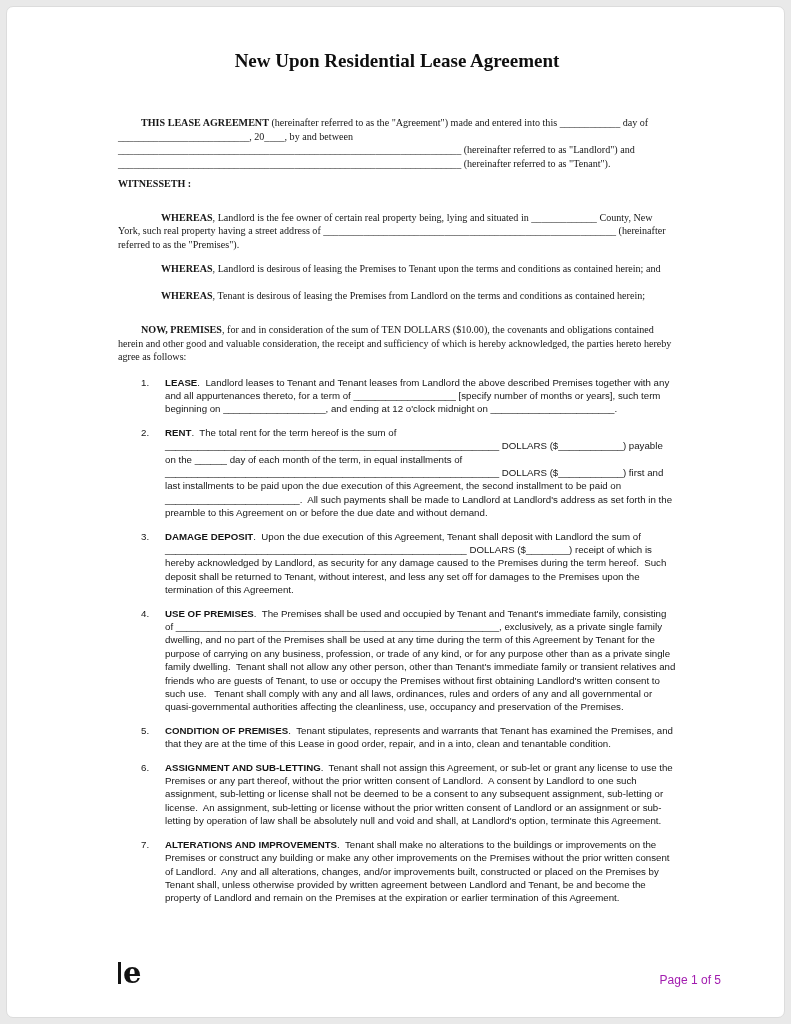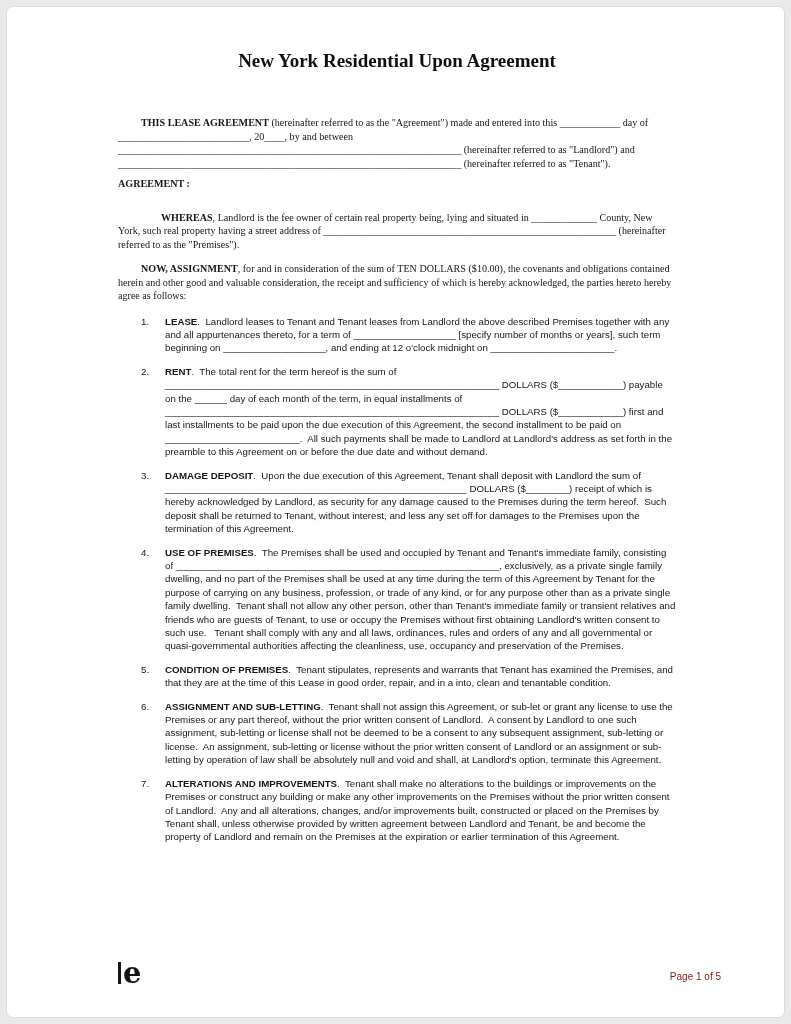--- a/index.html
+++ b/index.html
@@ -68,43 +68,44 @@
 
   .footer {
     position:absolute;
     left:111px; right:63px; bottom:30px;
     display:flex;
     justify-content:space-between;
     align-items:flex-end;
   }
   .page-label {
     font-family:"Liberation Sans", sans-serif;
-    font-size:10px;
-    color:#7f1d1d;
-    margin-bottom:5px;
+    font-size:12px;
+    color:#a21caf;
   }
   .logo { width:26px; height:30px; }
 </style>
 </head>
 <body>
 
 <div class="page">
   <div class="content">
 
-    <h1 class="doc-title">New York Residential Upon Agreement</h1>
+    <h1 class="doc-title">New Upon Residential Lease Agreement</h1>
 
     <p class="para indent-sm p-open"><b>THIS LEASE AGREEMENT</b><span> (hereinafter referred to as the "Agreement") made and entered into this ____________ day of __________________________, 20____, by and between ____________________________________________________________________ (hereinafter referred to as "Landlord") and ____________________________________________________________________ (hereinafter referred to as "Tenant").</span></p>
 
-    <p class="para bold p-wit">AGREEMENT :</p>
+    <p class="para bold p-wit">WITNESSETH :</p>
 
     <p class="para indent-lg p-wh1"><b>WHEREAS</b><span>, Landlord is the fee owner of certain real property being, lying and situated in _____________ County, New York, such real property having a street address of __________________________________________________________ (hereinafter referred to as the "Premises").</span></p>
 
+    <p class="para indent-lg p-wh2"><b>WHEREAS</b><span>, Landlord is desirous of leasing the Premises to Tenant upon the terms and conditions as contained herein; and</span></p>
 
+    <p class="para indent-lg p-wh3"><b>WHEREAS</b><span>, Tenant is desirous of leasing the Premises from Landlord on the terms and conditions as contained herein;</span></p>
 
-    <p class="para indent-sm p-now"><b>NOW, ASSIGNMENT</b><span>, for and in consideration of the sum of TEN DOLLARS ($10.00), the covenants and obligations contained herein and other good and valuable consideration, the receipt and sufficiency of which is hereby acknowledged, the parties hereto hereby agree as follows:</span></p>
+    <p class="para indent-sm p-now"><b>NOW, PREMISES</b><span>, for and in consideration of the sum of TEN DOLLARS ($10.00), the covenants and obligations contained herein and other good and valuable consideration, the receipt and sufficiency of which is hereby acknowledged, the parties hereto hereby agree as follows:</span></p>
 
     <div class="clauses">
 
       <div class="clause">
         <span class="num">1.</span>
         <div class="ctext"><b>LEASE</b><span>.  Landlord leases to Tenant and Tenant leases from Landlord the above described Premises together with any and all appurtenances thereto, for a term of ___________________ [specify number of months or years], such term beginning on ___________________, and ending at 12 o'clock midnight on _______________________.</span></div>
       </div>
 
       <div class="clause">
         <span class="num">2.</span>

